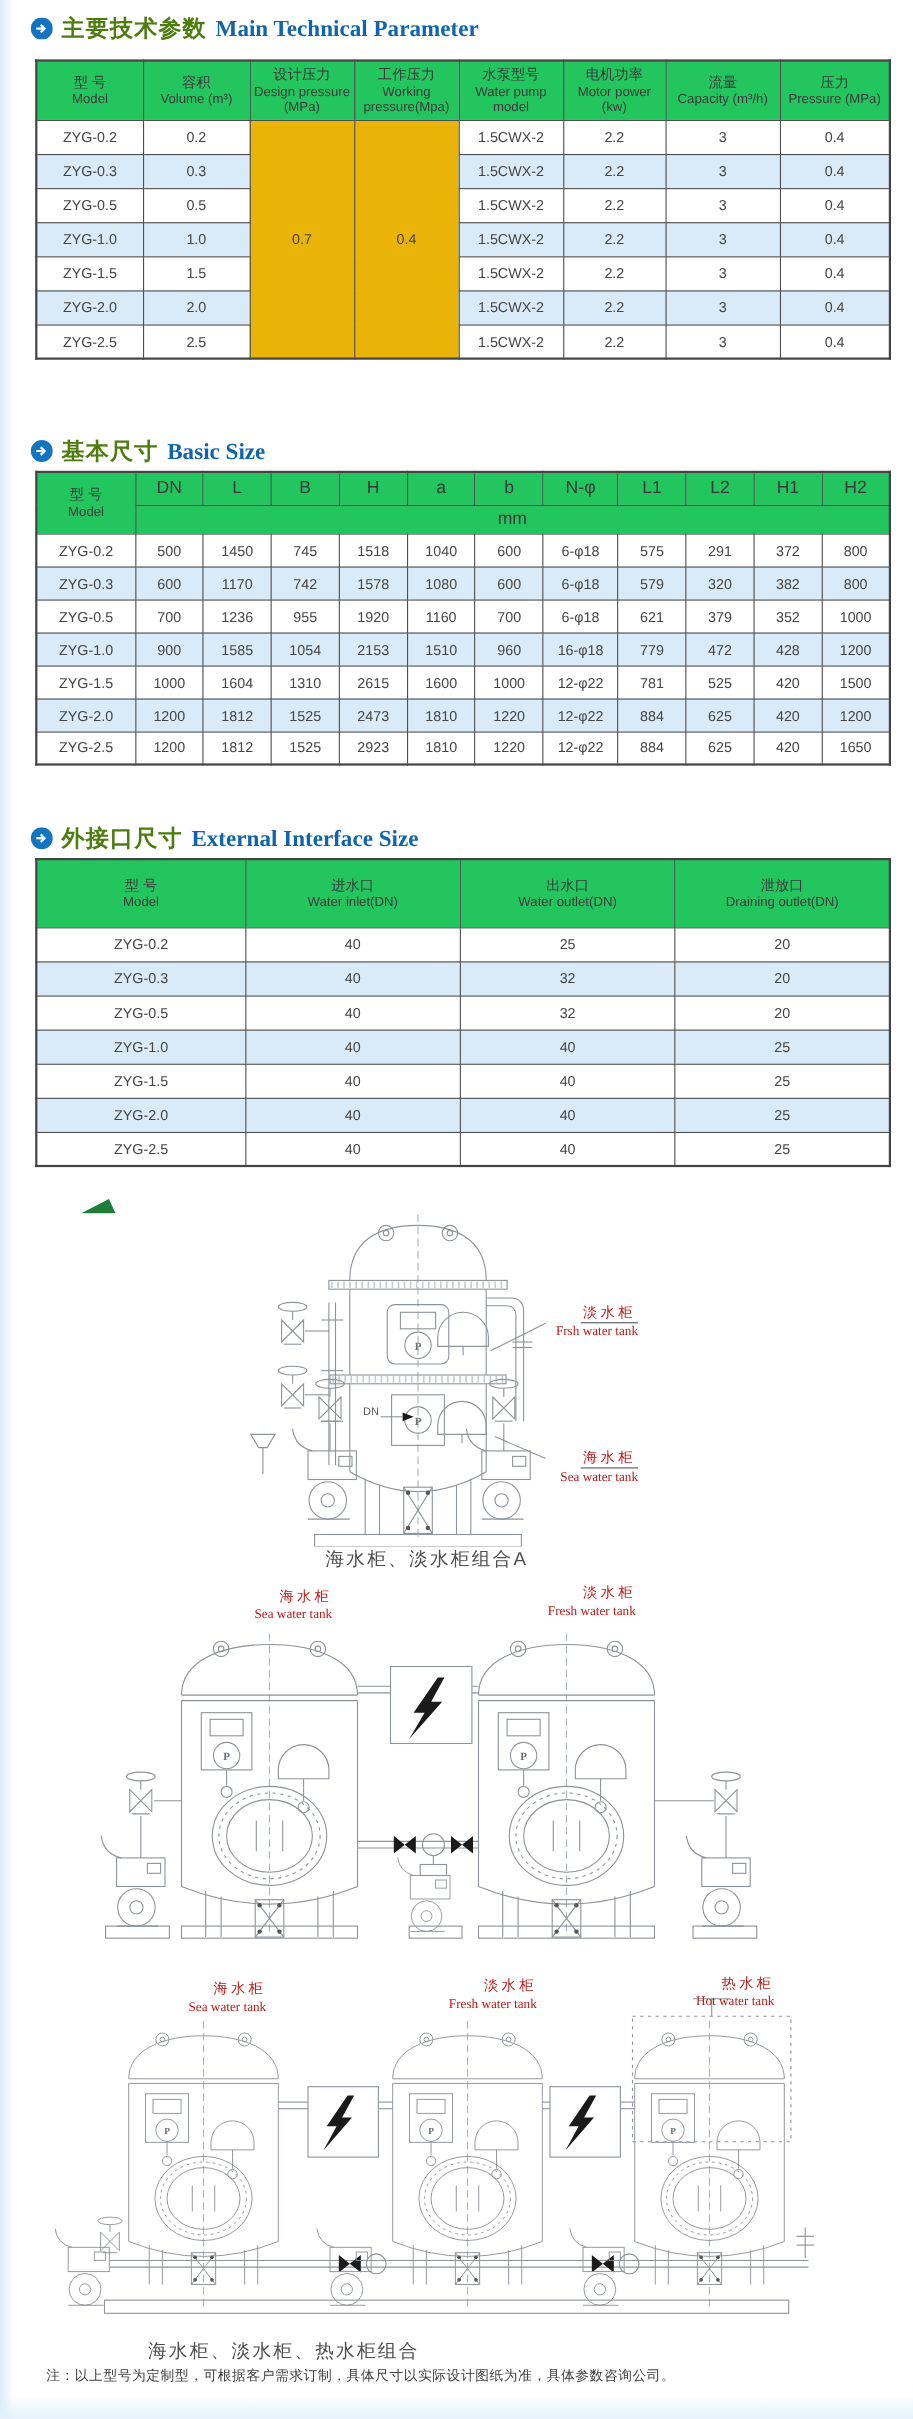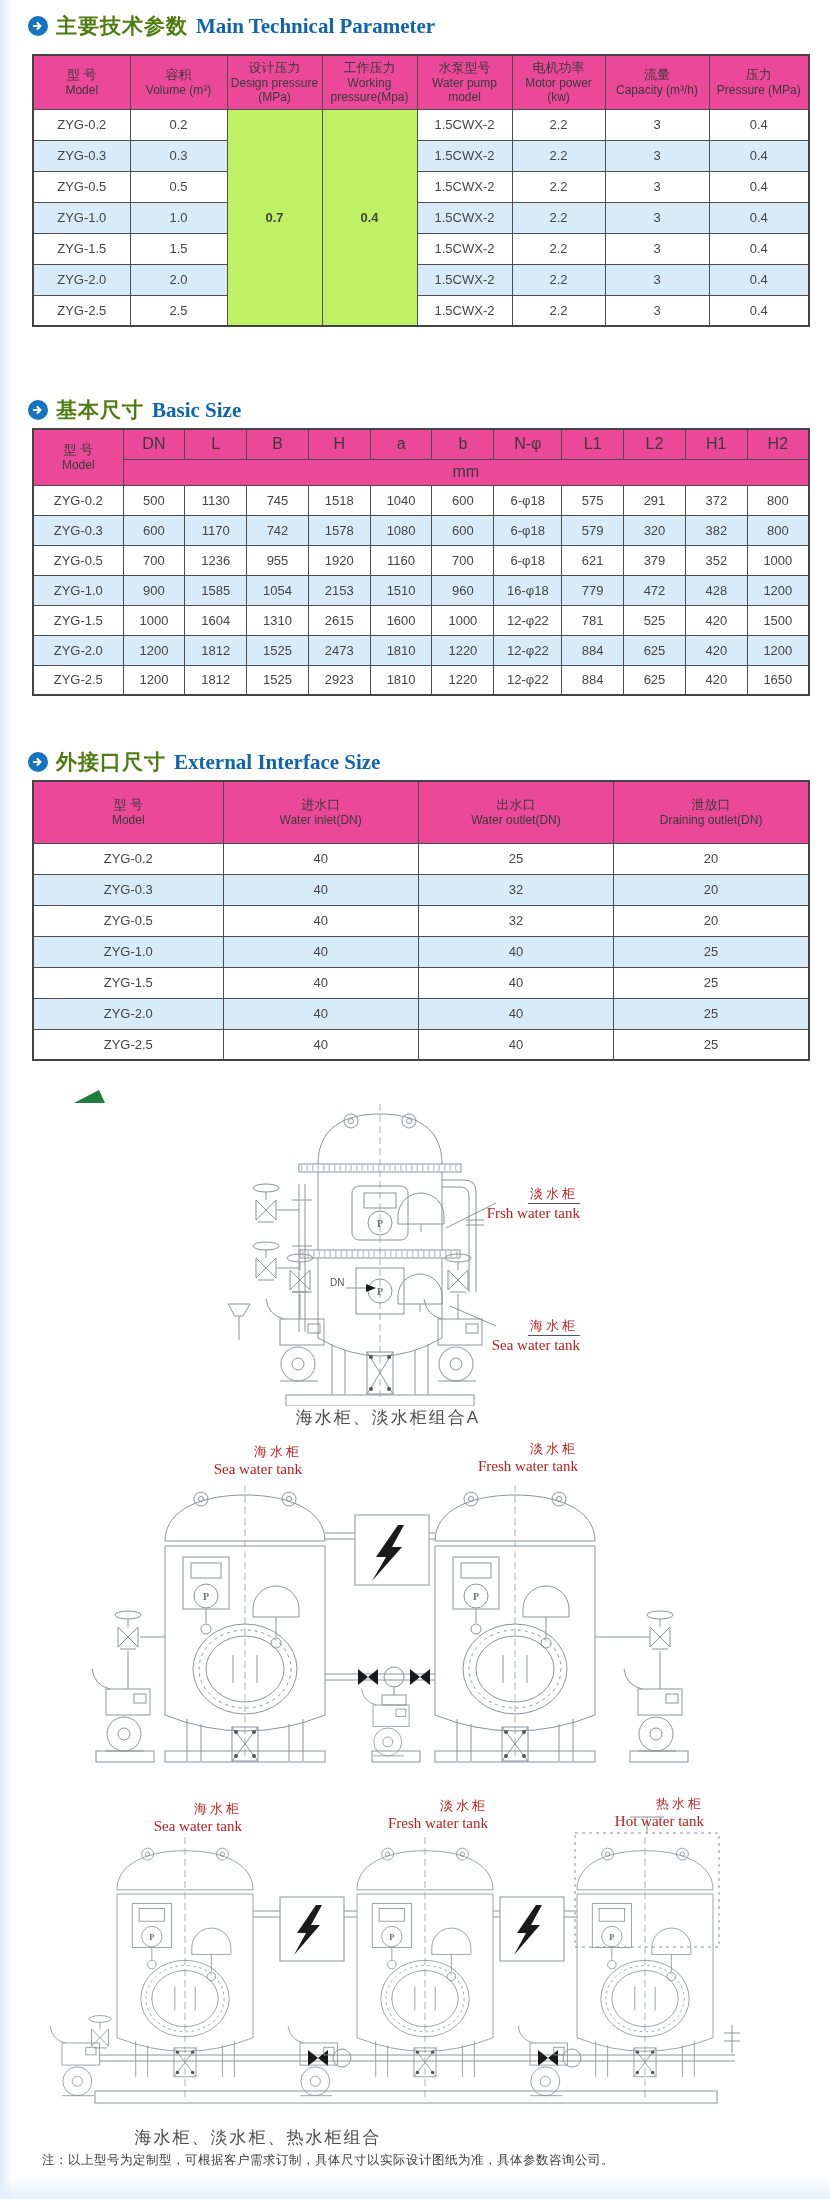--- a/index.html
+++ b/index.html
@@ -12,42 +12,42 @@
 
   
   .sec-title{position:absolute;left:28px;display:flex;align-items:center;gap:8px;}
   .sec-title .zh{font-weight:700;font-size:21px;color:#4d7c0f;letter-spacing:1px;}
   .sec-title .en{font-weight:700;font-size:21px;color:#0f64ab;font-family:"Liberation Serif",serif;}
 
   
   table{border-collapse:collapse;table-layout:fixed;width:778px;background:#fff;}
   th,td{border:1px solid #4d4d4d;text-align:center;vertical-align:middle;padding:0 2px;box-sizing:border-box;}
   table{border:2px solid #444;}
-  th{background:#ec4899;font-weight:400;color:#3a3a3a;}
+  th{background:#22c55e;font-weight:400;color:#3a3a3a;}
   th .zh{font-size:13px;display:block;line-height:1.25;}
   th .en{font-size:12px;display:block;line-height:1.2;}
   td{font-size:13px;color:#454545;}
   tr.alt td{background:#d9ebf8;}
-  td.merged{background:#bef264;font-weight:bold;}
+  td.merged{background:#eab308;}
   #t-main thead th{height:54px;}
   #t-main tbody tr{height:31px;}
   #t-basic thead tr.r1 th{height:30px;}
   #t-basic thead tr.r2 th{height:26px;}
   #t-basic tbody tr{height:30px;}
   #t-ext thead th{height:62px;}
   #t-ext tbody tr{height:31px;}
 
   
   .diagram{position:absolute;left:0;width:830px;}
   .diagram svg{display:block;}
   .caption{position:absolute;font-size:17px;color:#4d4d4d;letter-spacing:2px;text-align:center;width:400px;}
   .dlabel{position:absolute;text-align:right;font-family:"Liberation Serif",serif;color:#b91c1c;line-height:1.2;}
   .dlabel .zh{font-size:13px;letter-spacing:3px;display:inline-block;}
   .dlabel.lead .zh{border-bottom:1px solid #555;padding:0 2px 1px;}
-  .dlabel .en{font-size:15px;display:block;letter-spacing:0;}
+  .dlabel .en{font-size:12px;display:block;letter-spacing:0;}
   .note{position:absolute;font-size:12.5px;color:#3d3d3d;letter-spacing:.5px;}
 
   
   .draw{stroke:#8d939a;fill:none;stroke-width:1;}
   .pt{stroke:none;fill:#6b7075;font:600 10px "Liberation Serif",serif;text-anchor:middle;}
   .dn{stroke:none;fill:#555;font:10px "Liberation Sans",sans-serif;}
   .dot{fill:#555;stroke:none;}
   .blk{fill:#1a1a1a;stroke:none;}
   .dsh{stroke-dasharray:3,4;}
   .cl{stroke-dasharray:7,4;stroke:#aab3ba;}
@@ -219,21 +219,21 @@
         <th>H2</th>
       </tr>
       <tr class="r2">
         <th colspan="11">mm</th>
       </tr>
     </thead>
     <tbody>
         <tr>
           <td>ZYG-0.2</td>
           <td>500</td>
-          <td>1130</td>
+          <td>1450</td>
           <td>745</td>
           <td>1518</td>
           <td>1040</td>
           <td>600</td>
           <td>6-φ18</td>
           <td>575</td>
           <td>291</td>
           <td>372</td>
           <td>800</td>
         </tr>

